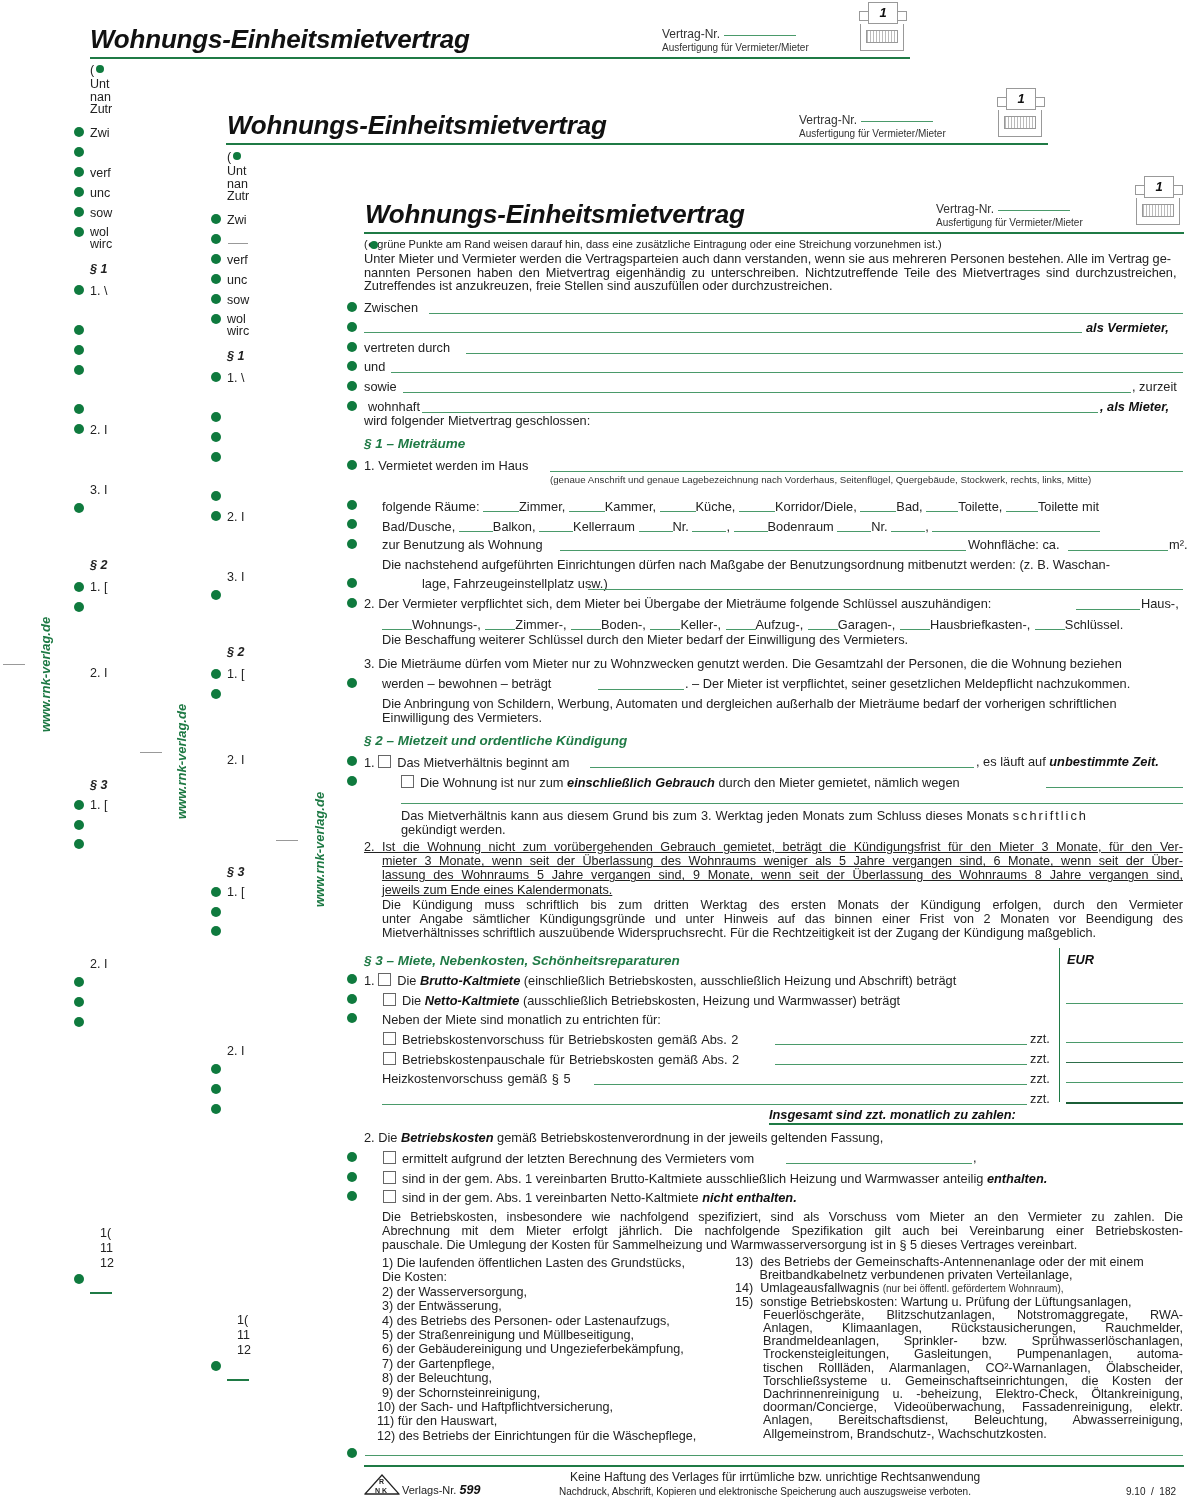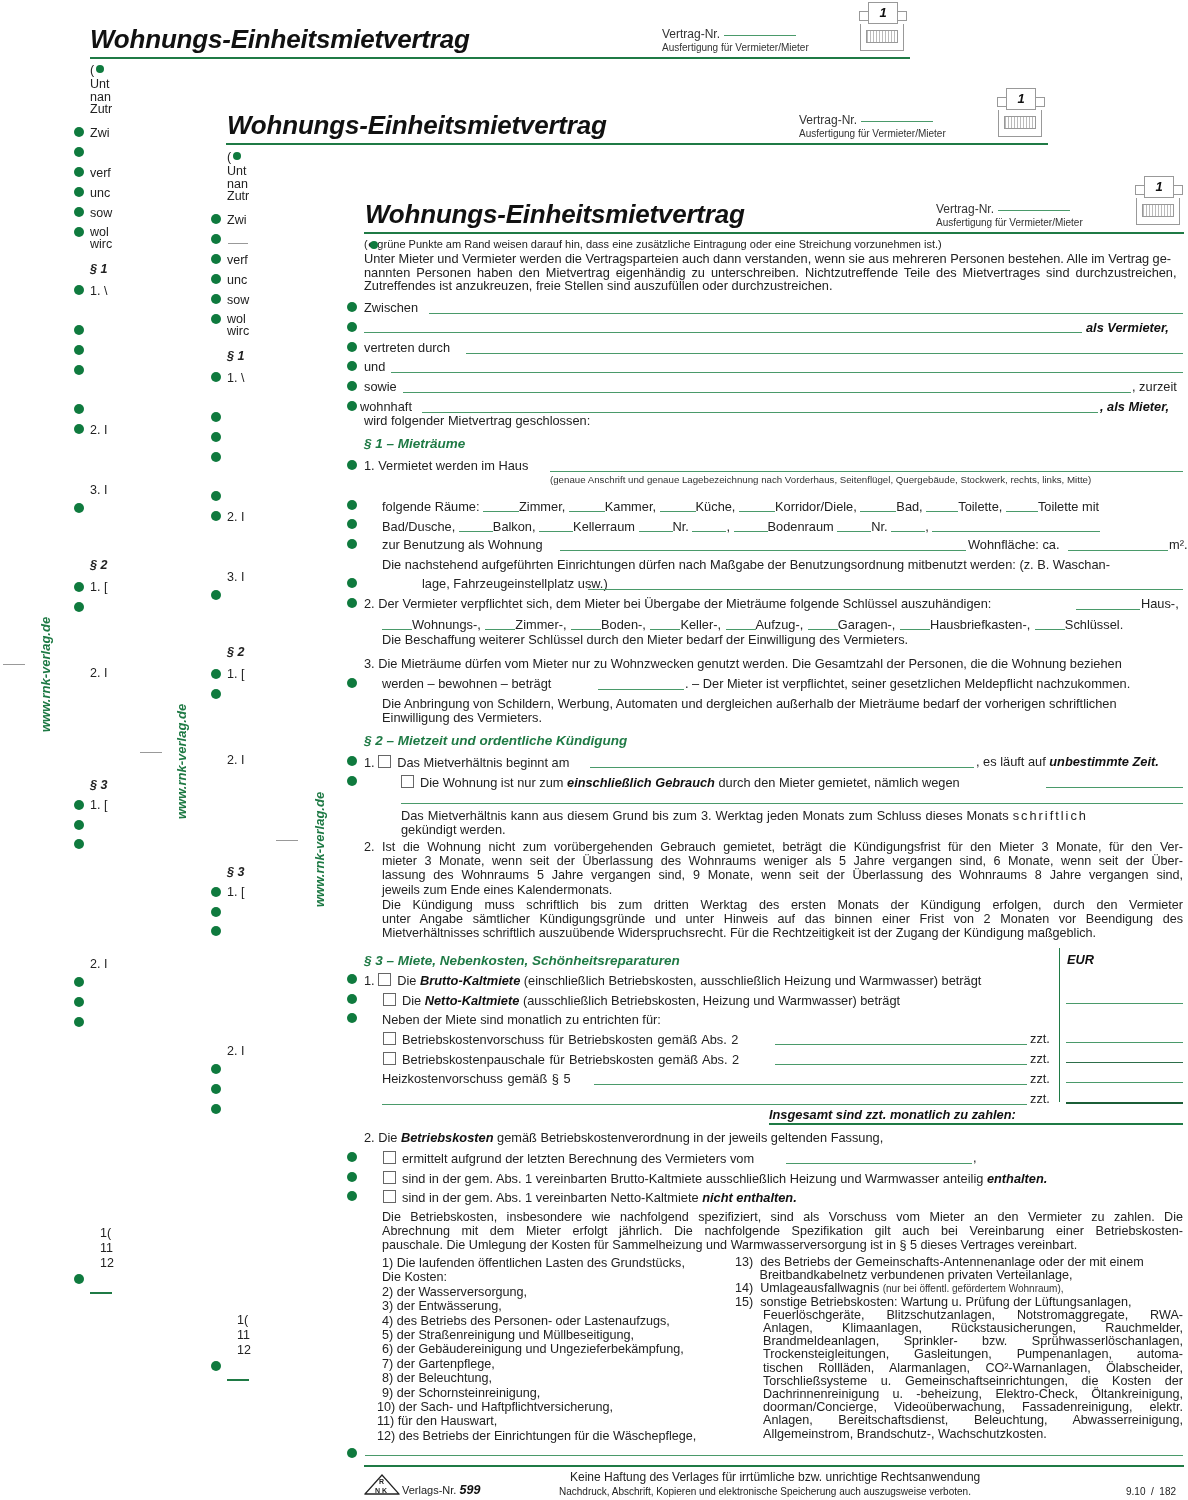--- a/index.html
+++ b/index.html
@@ -173,21 +173,21 @@
   <div class="line" style="left:89px;top:143px;width:754px;"></div>
   <div class="line" style="left:24px;top:162px;width:718px;"></div>
   <div class="p bi" style="left:746px;top:151px;">als Vermieter,</div>
   <div class="p" style="left:24px;top:171px;">vertreten durch</div>
   <div class="line" style="left:126px;top:183px;width:717px;"></div>
   <div class="p" style="left:24px;top:190px;">und</div>
   <div class="line" style="left:51px;top:202px;width:792px;"></div>
   <div class="p" style="left:24px;top:210px;">sowie</div>
   <div class="line" style="left:63px;top:222px;width:728px;"></div>
   <div class="p" style="left:792px;top:210px;">, zurzeit</div>
-  <div class="p" style="left:20px;top:230px;">wohnhaft</div>
+  <div class="p" style="left:28px;top:230px;">wohnhaft</div>
   <div class="line" style="left:82px;top:242px;width:676px;"></div>
   <div class="p bi" style="left:760px;top:230px;">, als Mieter,</div>
   <div class="p" style="left:24px;top:244px;">wird folgender Mietvertrag geschlossen:</div>
 
   <div class="sec" style="left:24px;top:266px;">§ 1 – Mieträume</div>
   <div class="p" style="left:24px;top:289px;">1. Vermietet werden im Haus</div>
   <div class="line" style="left:210px;top:301px;width:633px;"></div>
   <div class="p small" style="left:210px;top:303px;font-size:9.7px;">(genaue Anschrift und genaue Lagebezeichnung nach Vorderhaus, Seitenflügel, Quergebäude, Stockwerk, rechts, links, Mitte)</div>
 
   <div class="p" style="left:42px;top:329px;">
@@ -245,37 +245,37 @@
   <div class="sec" style="left:24px;top:563px;">§ 2 – Mietzeit und ordentliche Kündigung</div>
   <div class="p" style="left:24px;top:585px;">1. <span class="cb"></span><span>Das Mietverhältnis beginnt am</span></div>
   <div class="line" style="left:250px;top:597px;width:384px;"></div>
   <div class="p" style="left:636px;top:585px;"><span>, es läuft auf</span> <span class="bi">unbestimmte Zeit.</span></div>
   <div class="p" style="left:61px;top:605px;"><span class="cb"></span><span>Die Wohnung ist nur zum</span> <span class="bi">einschließlich Gebrauch</span> <span>durch den Mieter gemietet, nämlich wegen</span></div>
   <div class="line" style="left:706px;top:617px;width:137px;"></div>
   <div class="line" style="left:61px;top:633px;width:782px;"></div>
   <div class="p" style="left:61px;top:639px;word-spacing:0.5px;"><span>Das Mietverhältnis kann aus diesem Grund bis zum 3. Werktag jeden Monats zum Schluss dieses Monats</span> <span class="spaced">schriftlich</span></div>
   <div class="p" style="left:61px;top:653px;">gekündigt werden.</div>
 
-  <div class="pj" style="left:24px;top:670px;width:819px;">
+  <div class="pj" style="left:24px;top:670px;width:819px;text-decoration:underline;">
     <span class="l">2. Ist die Wohnung nicht zum vorübergehenden Gebrauch gemietet, beträgt die Kündigungsfrist für den Mieter 3 Monate, für den Ver-</span>
     <span class="l" style="padding-left:18px;">mieter 3 Monate, wenn seit der Überlassung des Wohnraums weniger als 5 Jahre vergangen sind, 6 Monate, wenn seit der Über-</span>
     <span class="l" style="padding-left:18px;">lassung des Wohnraums 5 Jahre vergangen sind, 9 Monate, wenn seit der Überlassung des Wohnraums 8 Jahre vergangen sind,</span>
     <span class="ll" style="padding-left:18px;">jeweils zum Ende eines Kalendermonats.</span>
   </div>
   <div class="pj" style="left:42px;top:728px;width:801px;">
     <span class="l">Die Kündigung muss schriftlich bis zum dritten Werktag des ersten Monats der Kündigung erfolgen, durch den Vermieter</span>
     <span class="l">unter Angabe sämtlicher Kündigungsgründe und unter Hinweis auf das binnen einer Frist von 2 Monaten vor Beendigung des</span>
     <span class="ll">Mietverhältnisses schriftlich auszuübende Widerspruchsrecht. Für die Rechtzeitigkeit ist der Zugang der Kündigung maßgeblich.</span>
   </div>
 
   <div class="sec" style="left:24px;top:783px;">§ 3 – Miete, Nebenkosten, Schönheitsreparaturen</div>
   <div style="position:absolute;left:719px;top:778px;width:1px;height:154px;background:#1f7a45;"></div>
   <div class="p bi" style="left:727px;top:783px;">EUR</div>
 
-  <div class="p" style="left:24px;top:803px;">1. <span class="cb"></span><span>Die</span> <span class="bi">Brutto-Kaltmiete</span> <span>(einschließlich Betriebskosten, ausschließlich Heizung und Warmwasser) beträgt</span></div>
+  <div class="p" style="left:24px;top:803px;">1. <span class="cb"></span><span>Die</span> <span class="bi">Brutto-Kaltmiete</span> <span>(einschließlich Betriebskosten, ausschließlich Heizung und Abschrift) beträgt</span></div>
   <div class="p" style="left:43px;top:823px;"><span class="cb"></span><span>Die</span> <span class="bi">Netto-Kaltmiete</span> <span>(ausschließlich Betriebskosten, Heizung und Warmwasser) beträgt</span></div>
   <div class="line" style="left:726px;top:833px;width:117px;"></div>
   <div class="p" style="left:42px;top:843px;">Neben der Miete sind monatlich zu entrichten für:</div>
 
   <div class="p" style="left:43px;top:862px;word-spacing:1px;"><span class="cb"></span><span>Betriebskostenvorschuss für Betriebskosten gemäß Abs. 2</span></div>
   <div class="line" style="left:435px;top:874px;width:252px;"></div>
   <div class="p" style="left:690px;top:862px;">zzt.</div>
   <div class="line" style="left:726px;top:872px;width:117px;"></div>
 
   <div class="p" style="left:43px;top:882px;word-spacing:1px;"><span class="cb"></span><span>Betriebskostenpauschale für Betriebskosten gemäß Abs. 2</span></div>

